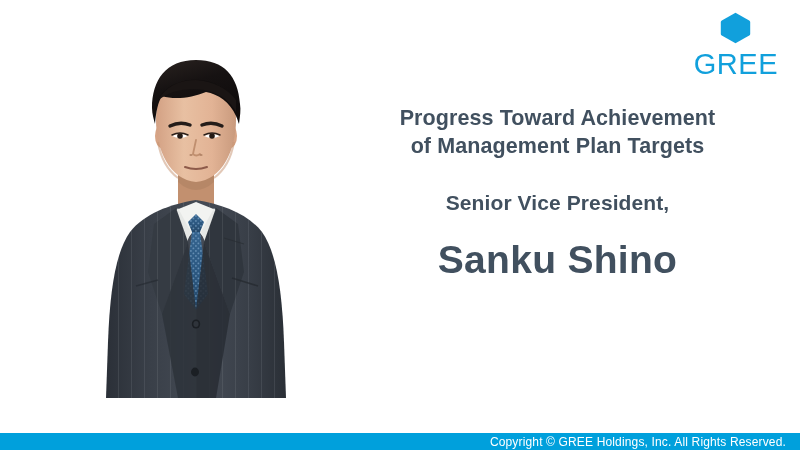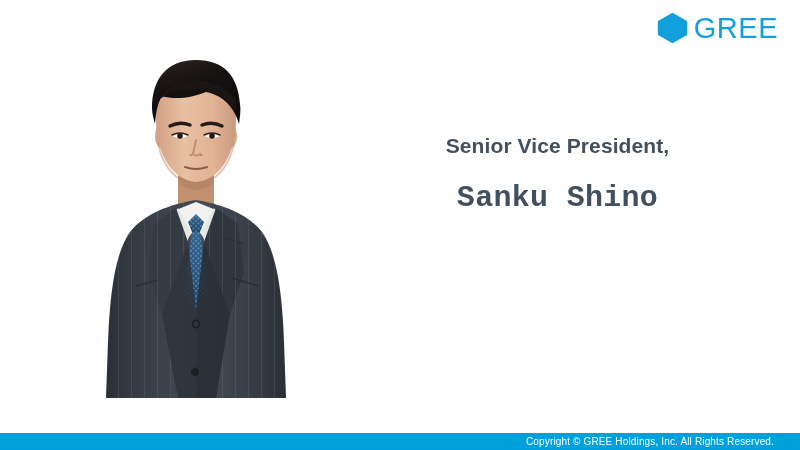--- a/index.html
+++ b/index.html
@@ -22,20 +22,21 @@
   }
 
   
   .logo {
     position: absolute;
     top: 12px;
     right: 22px;
     display: flex;
     align-items: center;
     gap: 6px;
+    flex-direction: column;
   }
   .logo-mark {
     width: 31px;
     height: 32px;
     display: block;
   }
   .logo-text {
     font-family: "Liberation Sans", sans-serif;
     font-size: 29px;
     font-weight: 400;
@@ -76,46 +77,45 @@
   }
   .slide-subtitle {
     font-size: 21px;
     font-weight: bold;
     color: #41505f;
     line-height: 1.35;
     letter-spacing: 0.1px;
     margin: 28px 0 0 0;
   }
   .speaker-name {
-    font-size: 30px;
+    font-size: 39px;
     font-weight: bold;
     color: #41505f;
     line-height: 1.1;
     letter-spacing: 0.3px;
     margin: 22px 0 0 0;
-    font-family: Liberation Mono, monospace;
   }
 
   
   .footer {
     position: absolute;
     left: 0;
     right: 0;
     bottom: 0;
     height: 17px;
     background: #00a0dc;
     display: flex;
     align-items: center;
     justify-content: flex-end;
   }
   .footer-text {
     color: #ffffff;
-    font-size: 10px;
+    font-size: 12px;
     letter-spacing: 0.15px;
-    padding-right: 26px;
+    padding-right: 14px;
     line-height: 1;
   }
 </style>
 </head>
 <body>
 
 <div class="slide">
 
   <div class="logo">
     <span class="logo-mark">
@@ -247,20 +247,24 @@
 
         <path d="M93 125 Q 104 129, 115 125" stroke="#8d5a49" stroke-width="2" fill="none" stroke-linecap="round"></path>
 
         <path d="M66 100 Q 70 124, 86 136" stroke="#c69170" stroke-width="2" fill="none" opacity="0.5"></path>
         <path d="M142 100 Q 138 124, 122 136" stroke="#c69170" stroke-width="2" fill="none" opacity="0.5"></path>
       </g>
     </svg>
   </div>
 
   <div class="text-block">
+    <h1 class="slide-title">
+      <span>Progress Toward Achievement</span><br>
+      <span>of Management Plan Targets</span>
+    </h1>
     <h2 class="slide-subtitle">
       <span>Senior Vice President,</span><br>
     </h2>
     <div class="speaker-name">Sanku Shino</div>
   </div>
 
   <div class="footer">
     <span class="footer-text">Copyright © GREE Holdings, Inc. All Rights Reserved.</span>
   </div>
 

